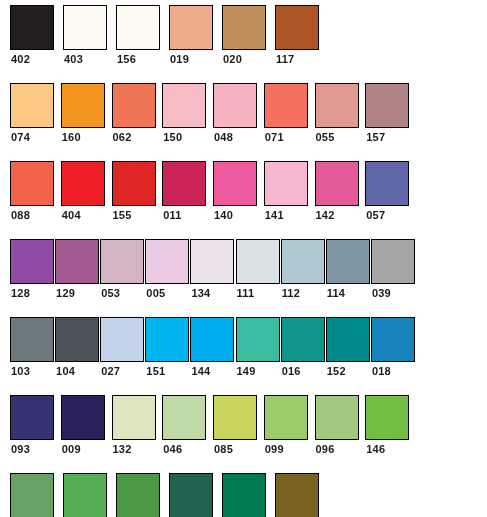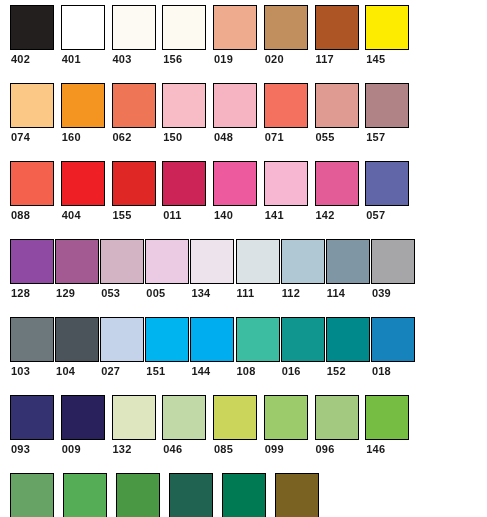--- a/index.html
+++ b/index.html
@@ -53,47 +53,39 @@
 </head>
 <body>
 
 <div id="palette">
     <div class="swatch-row">
       <div class="swatch-cell">
         <div class="swatch-chip" style="background-color: rgb(35, 31, 30);"></div>
         <div class="swatch-label">402</div>
       </div>
       <div class="swatch-cell">
-        <div class="swatch-chip" style="background-color: rgb(255, 255, 255);"></div>
-        <div class="swatch-label">401</div>
-      </div>
-      <div class="swatch-cell">
         <div class="swatch-chip" style="background-color: rgb(253, 250, 243);"></div>
         <div class="swatch-label">403</div>
       </div>
       <div class="swatch-cell">
         <div class="swatch-chip" style="background-color: rgb(253, 250, 242);"></div>
         <div class="swatch-label">156</div>
       </div>
       <div class="swatch-cell">
         <div class="swatch-chip" style="background-color: rgb(238, 171, 141);"></div>
         <div class="swatch-label">019</div>
       </div>
       <div class="swatch-cell">
         <div class="swatch-chip" style="background-color: rgb(193, 143, 93);"></div>
         <div class="swatch-label">020</div>
       </div>
       <div class="swatch-cell">
         <div class="swatch-chip" style="background-color: rgb(174, 85, 38);"></div>
         <div class="swatch-label">117</div>
       </div>
-      <div class="swatch-cell">
-        <div class="swatch-chip" style="background-color: rgb(253, 235, 0);"></div>
-        <div class="swatch-label">145</div>
-      </div>
     </div>
     <div class="swatch-row">
       <div class="swatch-cell">
         <div class="swatch-chip" style="background-color: rgb(251, 201, 133);"></div>
         <div class="swatch-label">074</div>
       </div>
       <div class="swatch-cell">
         <div class="swatch-chip" style="background-color: rgb(244, 149, 33);"></div>
         <div class="swatch-label">160</div>
       </div>
@@ -210,21 +202,21 @@
       <div class="swatch-cell">
         <div class="swatch-chip" style="background-color: rgb(0, 181, 239);"></div>
         <div class="swatch-label">151</div>
       </div>
       <div class="swatch-cell">
         <div class="swatch-chip" style="background-color: rgb(0, 174, 239);"></div>
         <div class="swatch-label">144</div>
       </div>
       <div class="swatch-cell">
         <div class="swatch-chip" style="background-color: rgb(60, 188, 160);"></div>
-        <div class="swatch-label">108</div>
+        <div class="swatch-label">149</div>
       </div>
       <div class="swatch-cell">
         <div class="swatch-chip" style="background-color: rgb(17, 150, 143);"></div>
         <div class="swatch-label">016</div>
       </div>
       <div class="swatch-cell">
         <div class="swatch-chip" style="background-color: rgb(0, 137, 139);"></div>
         <div class="swatch-label">152</div>
       </div>
       <div class="swatch-cell">

